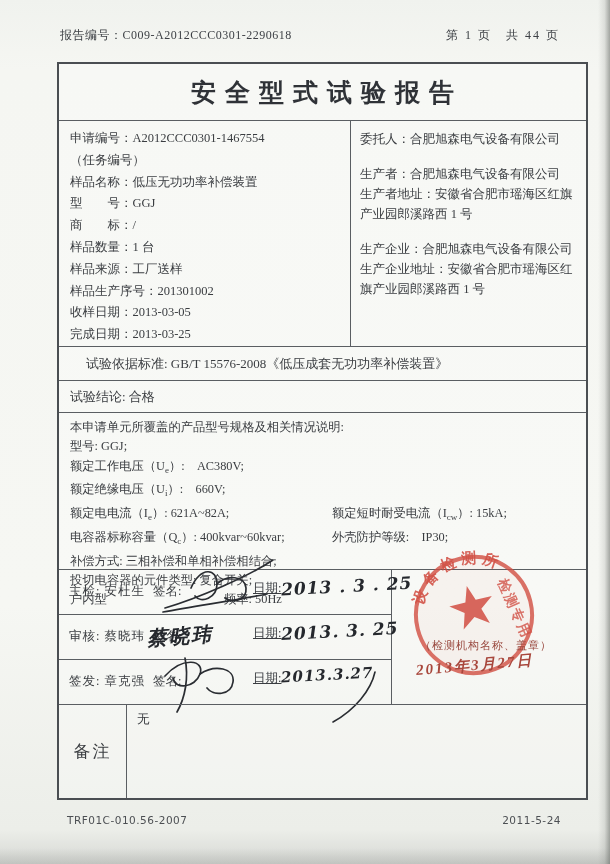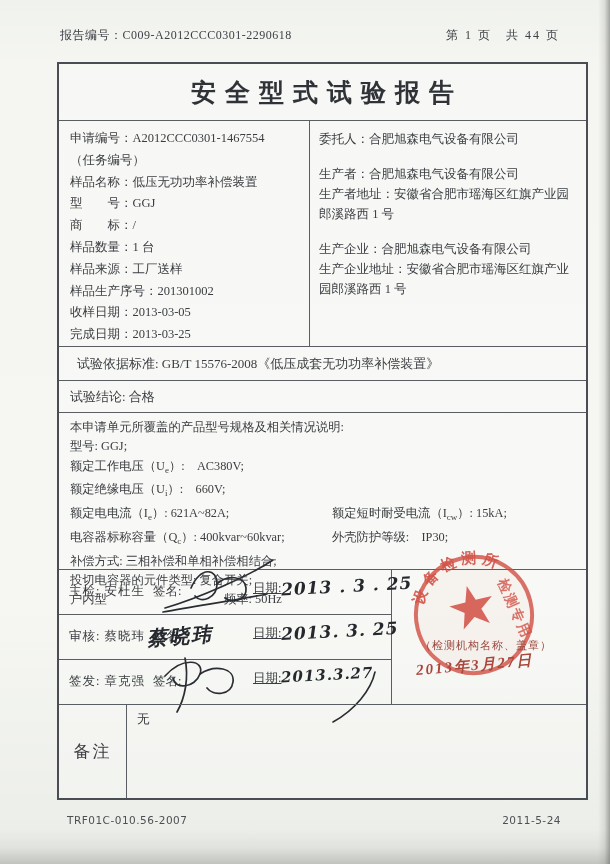--- a/index.html
+++ b/index.html
@@ -31,27 +31,27 @@
     position:absolute;left:57px;top:62px;width:531px;height:738px;
     border:2px solid #4a4e52;box-sizing:border-box;background:rgba(255,255,255,.25);
   }
   .row{box-sizing:border-box;border-top:1px solid #5a5e62;position:relative;}
   .row:first-child{border-top:none;}
 
   .row-title{height:56px;display:flex;align-items:center;justify-content:center;}
   .doc-title{font-size:25px;font-weight:700;letter-spacing:9px;padding-left:9px;color:#2f3237;}
 
   .row-info{height:226px;display:flex;}
-  .cell-left{width:251px;border-right:1px solid #5a5e62;box-sizing:border-box;padding:7px 8px 0 11px;}
+  .cell-left{width:292px;border-right:1px solid #5a5e62;box-sizing:border-box;padding:7px 8px 0 11px;}
   .cell-left .iline{font-size:12.5px;line-height:21.8px;white-space:nowrap;}
   .cell-right{flex:1;padding:8px 6px 0 9px;box-sizing:border-box;}
   .cell-right p{margin:0;font-size:12.5px;line-height:20px;}
   .cell-right p.gap{margin-top:15px;}
 
-  .row-std{height:34px;display:flex;align-items:center;padding-left:18px;font-size:13px;}
+  .row-std{height:34px;display:flex;align-items:center;padding-left:27px;font-size:13px;}
   .row-concl{height:32px;display:flex;align-items:center;padding-left:11px;font-size:13px;}
 
   .row-spec{height:157px;padding:5px 8px 0 11px;box-sizing:border-box;font-size:12.3px;}
   .spec-line{position:relative;line-height:19.3px;white-space:nowrap;}
   .spec-right{position:absolute;left:262px;top:0;}
   .spec-freq{position:absolute;left:154px;top:0;}
   sub{font-size:9px;}
 
   .row-sign{height:135px;display:flex;}
   .sign-left{width:333px;border-right:1px solid #5a5e62;box-sizing:border-box;display:flex;flex-direction:column;}

